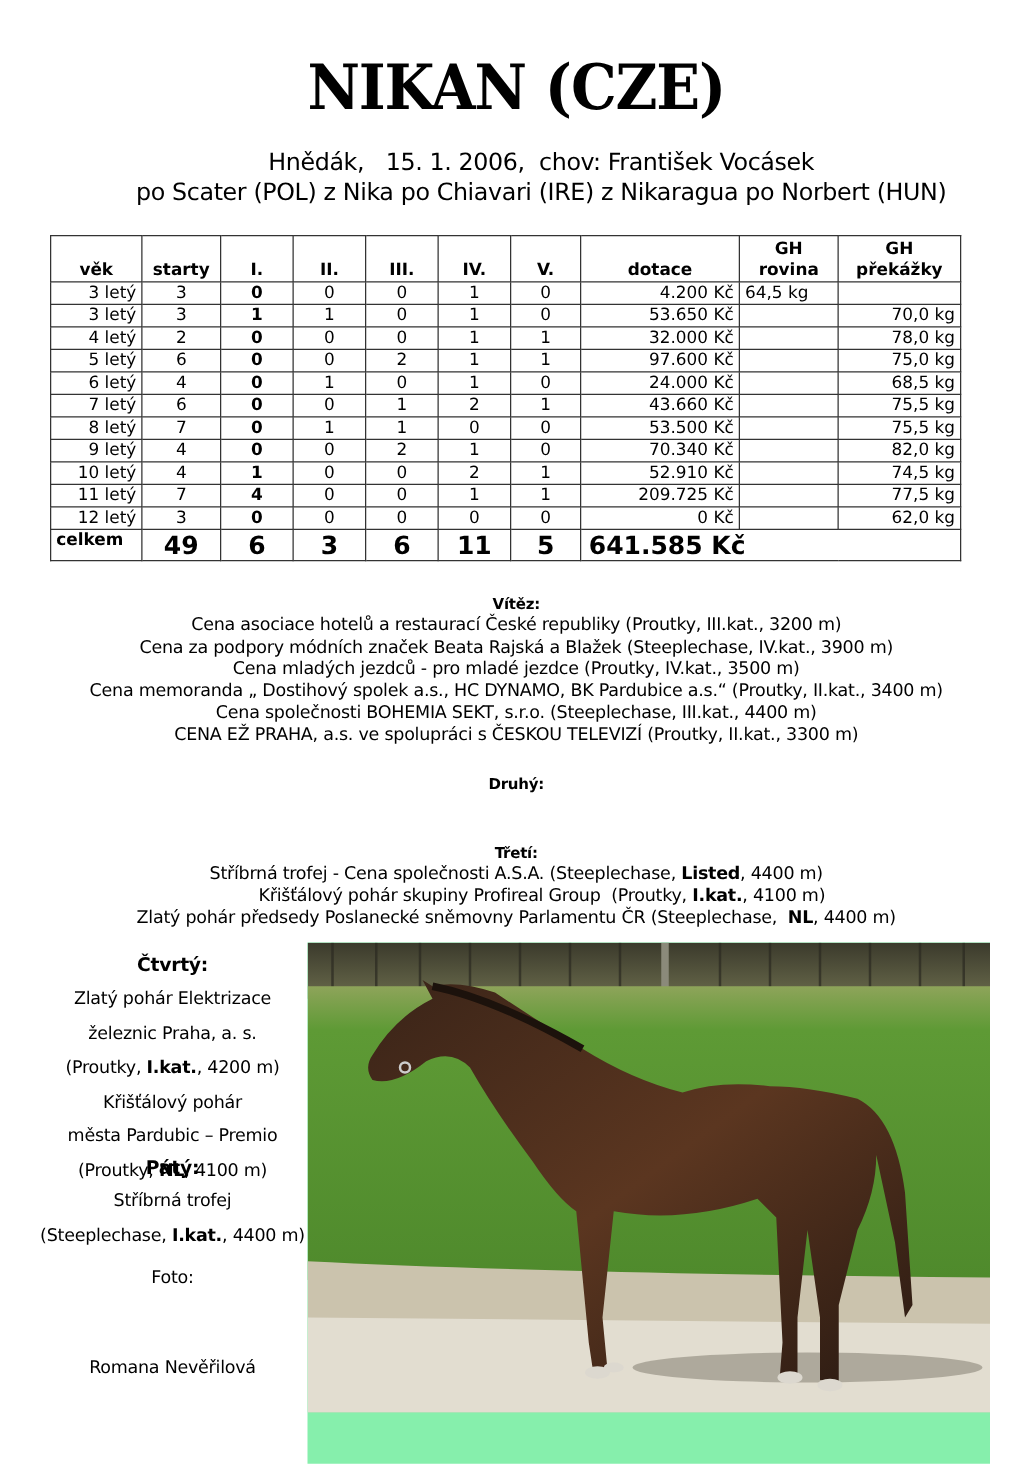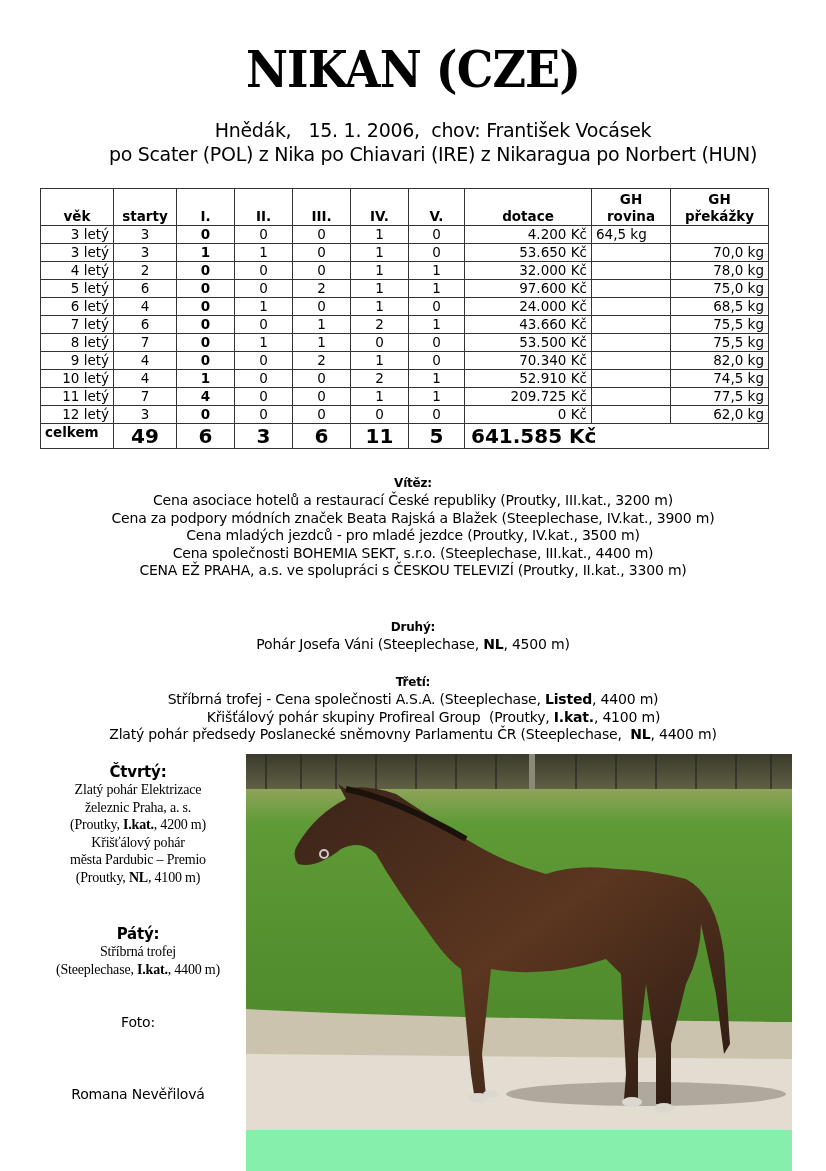--- a/index.html
+++ b/index.html
@@ -25,21 +25,21 @@
 
     .section { position: absolute; left: 0; width: 826px; text-align: center; font-size: 14px; line-height: 17.5px; letter-spacing: -0.2px; }
     .section h3 { margin: 0; font-size: 12px; font-weight: bold; line-height: 18px; }
     .section p { margin: 0; }
     .winners { top: 474px; }
     .second { top: 618px; }
     .third { top: 673px; }
 
     .left-col { position: absolute; left: 20px; width: 236px; text-align: center; font-size: 14px; line-height: 17.5px; letter-spacing: -0.2px; }
     .left-col h3 { margin: 0; font-size: 15px; font-weight: bold; line-height: 18px; }
-    .left-col p { margin: 0; font-family: Liberation Serif, serif; }
+    .left-col p { margin: 10px; }
     .fourth { top: 763px; }
     .fifth { top: 925px; }
     .foto-label { top: 1014px; }
     .foto-author { top: 1086px; }
 
     .photo { position: absolute; left: 246px; top: 754px; width: 546px; height: 480px; overflow: hidden; background: #86efac; }
     .photo svg { display: block; }
     .credit { position: absolute; left: 22px; bottom: 16px; font-family: "DejaVu Serif", serif; font-style: italic; font-weight: bold; font-size: 13px; color: #1a1a1a; }
   </style>
 </head>
@@ -208,27 +208,27 @@
         <td class="money-total" colspan="3">641.585 Kč</td>
       </tr>
     </tbody>
 </table>
 
 <div class="section winners">
   <h3>Vítěz:</h3>
   <p>Cena asociace hotelů a restaurací České republiky (Proutky, III.kat., 3200 m)</p>
   <p>Cena za podpory módních značek Beata Rajská a Blažek (Steeplechase, IV.kat., 3900 m)</p>
   <p>Cena mladých jezdců - pro mladé jezdce (Proutky, IV.kat., 3500 m)</p>
+  <p>Cena memoranda „ Dostihový spolek a.s., HC DYNAMO, BK Pardubice a.s.“ (Proutky, II.kat., 3400 m)</p>
   <p>Cena společnosti BOHEMIA SEKT, s.r.o. (Steeplechase, III.kat., 4400 m)</p>
   <p>CENA EŽ PRAHA, a.s. ve spolupráci s ČESKOU TELEVIZÍ (Proutky, II.kat., 3300 m)</p>
 </div>
 
 <div class="section second">
   <h3>Druhý:</h3>
-  <p><span>Pohár Josefa Váni (Steeplechase, </span><b>NL</b><span>, 4500 m)</span></p>
 </div>
 
 <div class="section third">
   <h3>Třetí:</h3>
   <p><span>Stříbrná trofej - Cena společnosti A.S.A. (Steeplechase, </span><b>Listed</b><span>, 4400 m)</span></p>
   <p style="white-space: pre; padding-left: 41px;"><span>Křišťálový pohár skupiny Profireal Group  (Proutky, </span><b>I.kat.</b><span>, 4100 m)</span></p>
   <p style="white-space: pre;"><span>Zlatý pohár předsedy Poslanecké sněmovny Parlamentu ČR (Steeplechase,  </span><b>NL</b><span>, 4400 m)</span></p>
 </div>
 
 <div class="left-col fourth">

